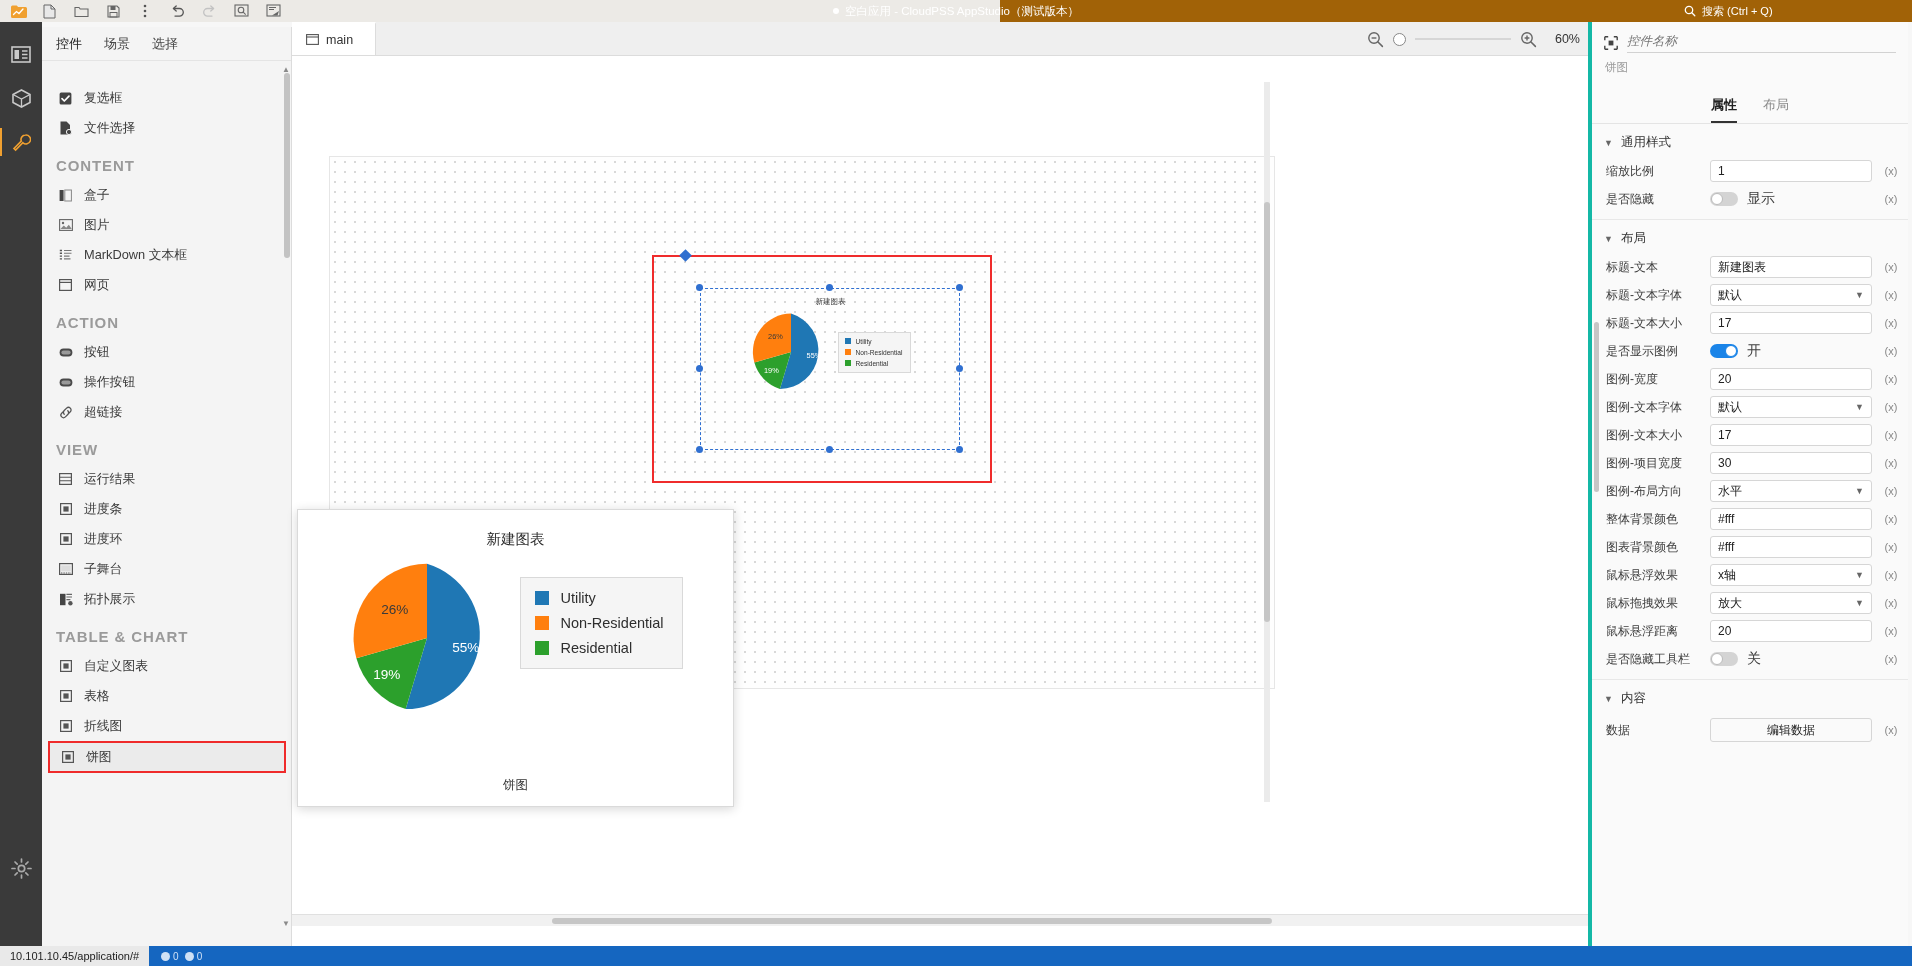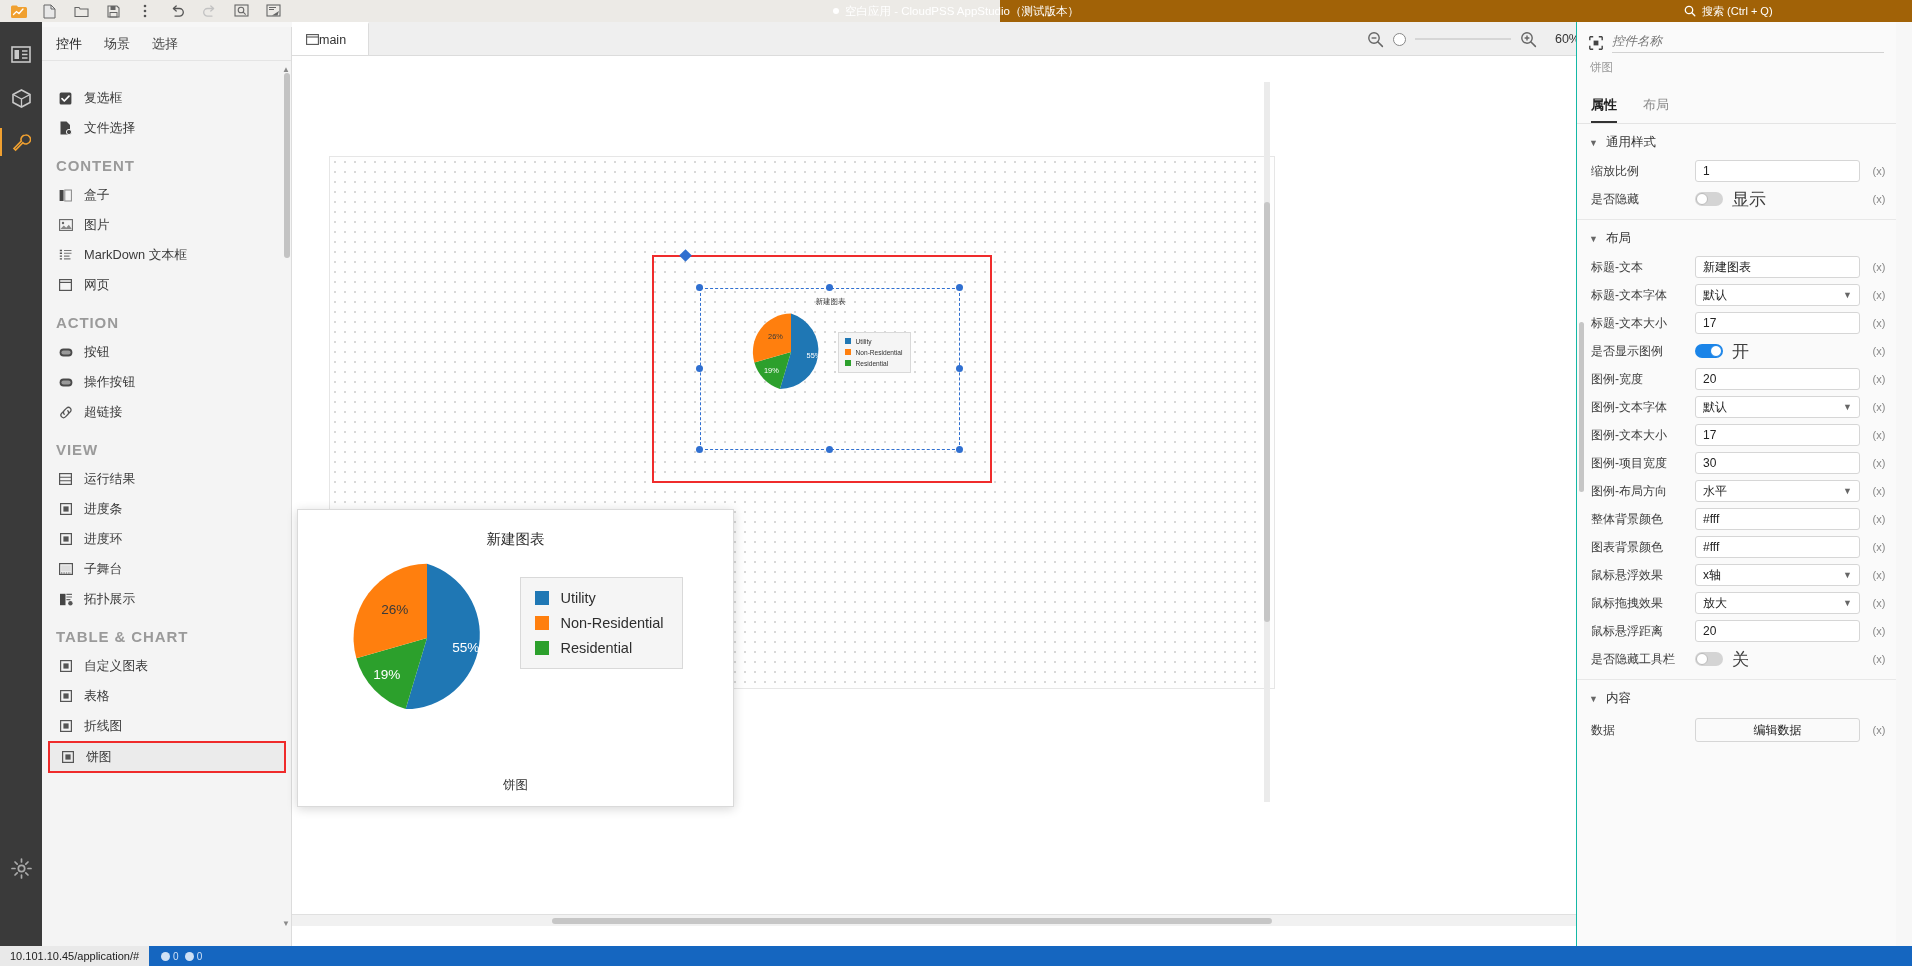--- a/index.html
+++ b/index.html
@@ -98,21 +98,21 @@
 
   
   .canvaswrap {
     position: absolute; left: 292px; top: 0; right: 320px; height: 924px; background: #fff;
   }
   .ctabbar {
     height: 34px; background: #efefef; border-bottom: 1px solid #dcdcdc;
     display: flex; align-items: flex-end; position: relative;
   }
   .ctab {
-    display: flex; align-items: center; 
+    display: flex; align-items: center; gap: 7px;
     height: 33px; padding: 0 22px 0 14px; background: #fff;
     border-right: 1px solid #dcdcdc; font-size: 12.5px; color: #333;
     border-top: 2px solid #fff;
   }
   .zoomctl {
     position: absolute; right: 12px; top: 0; height: 34px;
     display: flex; align-items: center; gap: 9px; color: #555;
   }
   .zslider { width: 96px; height: 2px; background: #d6d6d6; position: relative; }
   .zknob {
@@ -178,34 +178,34 @@
   .popup-legend {
     background: #f5f5f5; border: 1px solid #d9d9d9; padding: 12px 18px 12px 14px;
     display: flex; flex-direction: column; gap: 9px; align-self: flex-start; margin-top: 18px;
   }
   .popup-legend .lrow { display: flex; align-items: center; gap: 11px; font-size: 14.5px; color: #2e2e2e; }
   .popup-legend .lsw { width: 14px; height: 14px; }
   .popup-foot { font-size: 12.5px; color: #333; margin-top: auto; margin-bottom: 12px; }
 
   
   .props {
-    position: absolute; right: 16px; top: 0; width: 320px; height: 924px;
-    background: #fafafa; border-left: 1px solid #14b8a6; overflow: hidden;
+    position: absolute; right: 4px; top: 0; width: 320px; height: 924px;
+    background: #fafafa; border-left: 4px solid #14b8a6; overflow: hidden;
   }
   .p-head { padding: 10px 12px 0 12px; }
   .p-namerow { display: flex; align-items: center; gap: 9px; }
   .p-nameinput {
     flex: 1; border: none; border-bottom: 1px solid #d2d2d2; background: transparent;
     font-size: 12.5px; font-style: italic; color: #9c9c9c; padding: 2px 0 4px 0;
     font-family: "Liberation Sans", sans-serif; outline: none;
   }
   .p-sub { font-size: 11.5px; color: #9a9a9a; margin-top: 7px; padding-left: 1px; }
   .p-tabs {
     display: flex; gap: 26px; padding: 13px 14px 0 14px;
-    border-bottom: 1px solid #e4e4e4; margin-top: 8px;
+    border-bottom: 1px solid #e4e4e4; margin-top: 8px; justify-content: center;
   }
   .p-tab { font-size: 13px; color: #8a8a8a; padding-bottom: 7px; }
   .p-tab.active { color: #222; font-weight: 600; border-bottom: 2px solid #333; }
   .p-section {
     display: flex; align-items: center; gap: 8px;
     padding: 10px 12px 6px 12px; font-size: 12.5px; color: #333;
   }
   .p-section.bordered { border-top: 1px solid #e8e8e8; margin-top: 6px; }
   .chev { font-size: 9px; color: #666; }
   .p-row {
@@ -233,21 +233,21 @@
   .toggle {
     width: 28px; height: 14px; border-radius: 8px; background: #d4d4d4;
     position: relative; flex-shrink: 0;
   }
   .toggle.on { background: #1a84e8; }
   .toggle .knob {
     position: absolute; top: 1px; left: 1px; width: 12px; height: 12px;
     border-radius: 50%; background: #fff; border: 1px solid #bbb;
   }
   .toggle.on .knob { left: 15px; border-color: #1a84e8; }
-  .toggle-text { font-size: 17px; color: #3d3d3d; margin-left: 9px; }
+  .toggle-text { font-size: 14px; color: #3d3d3d; margin-left: 9px; }
 
   
   .p-scroll {
     position: absolute; left: 2px; top: 300px; width: 5px; height: 170px;
     background: #c6c6c6; border-radius: 3px;
   }
 
   
   .statusbar {
     position: absolute; left: 0; bottom: 0; width: 1912px; height: 20px;

